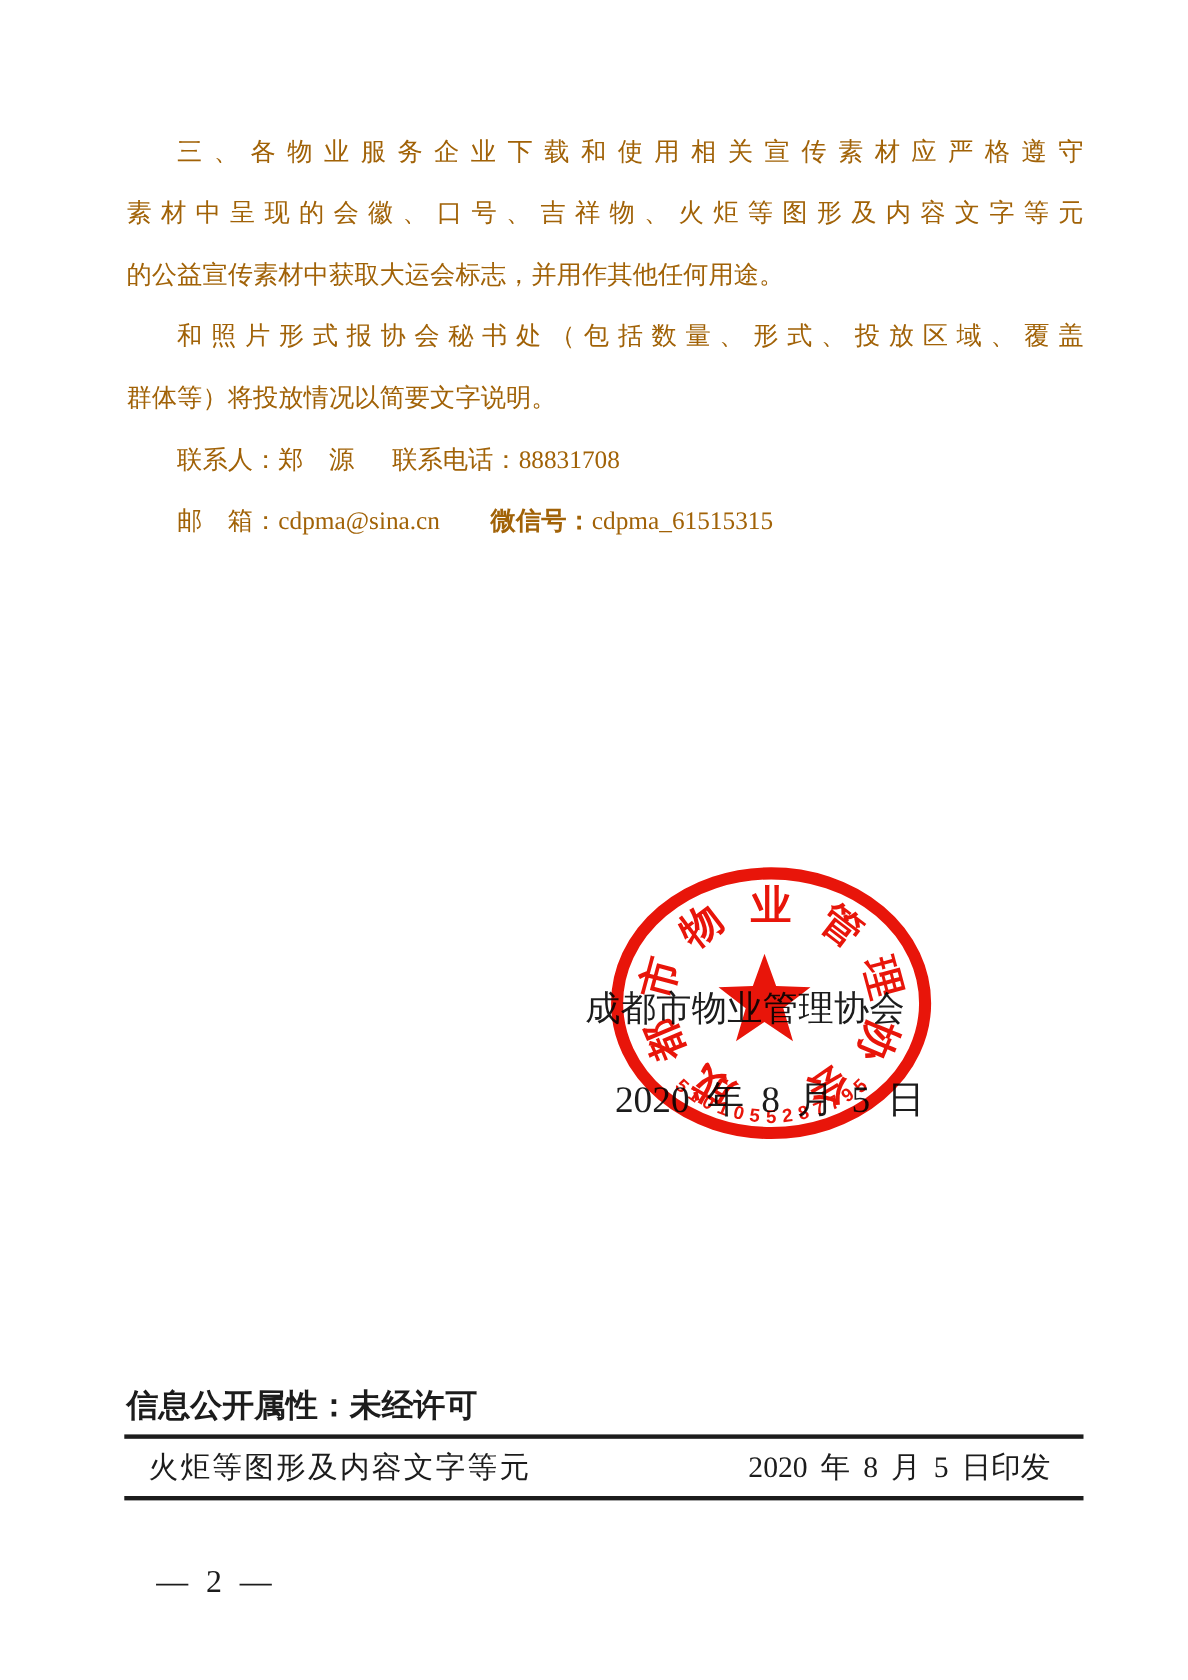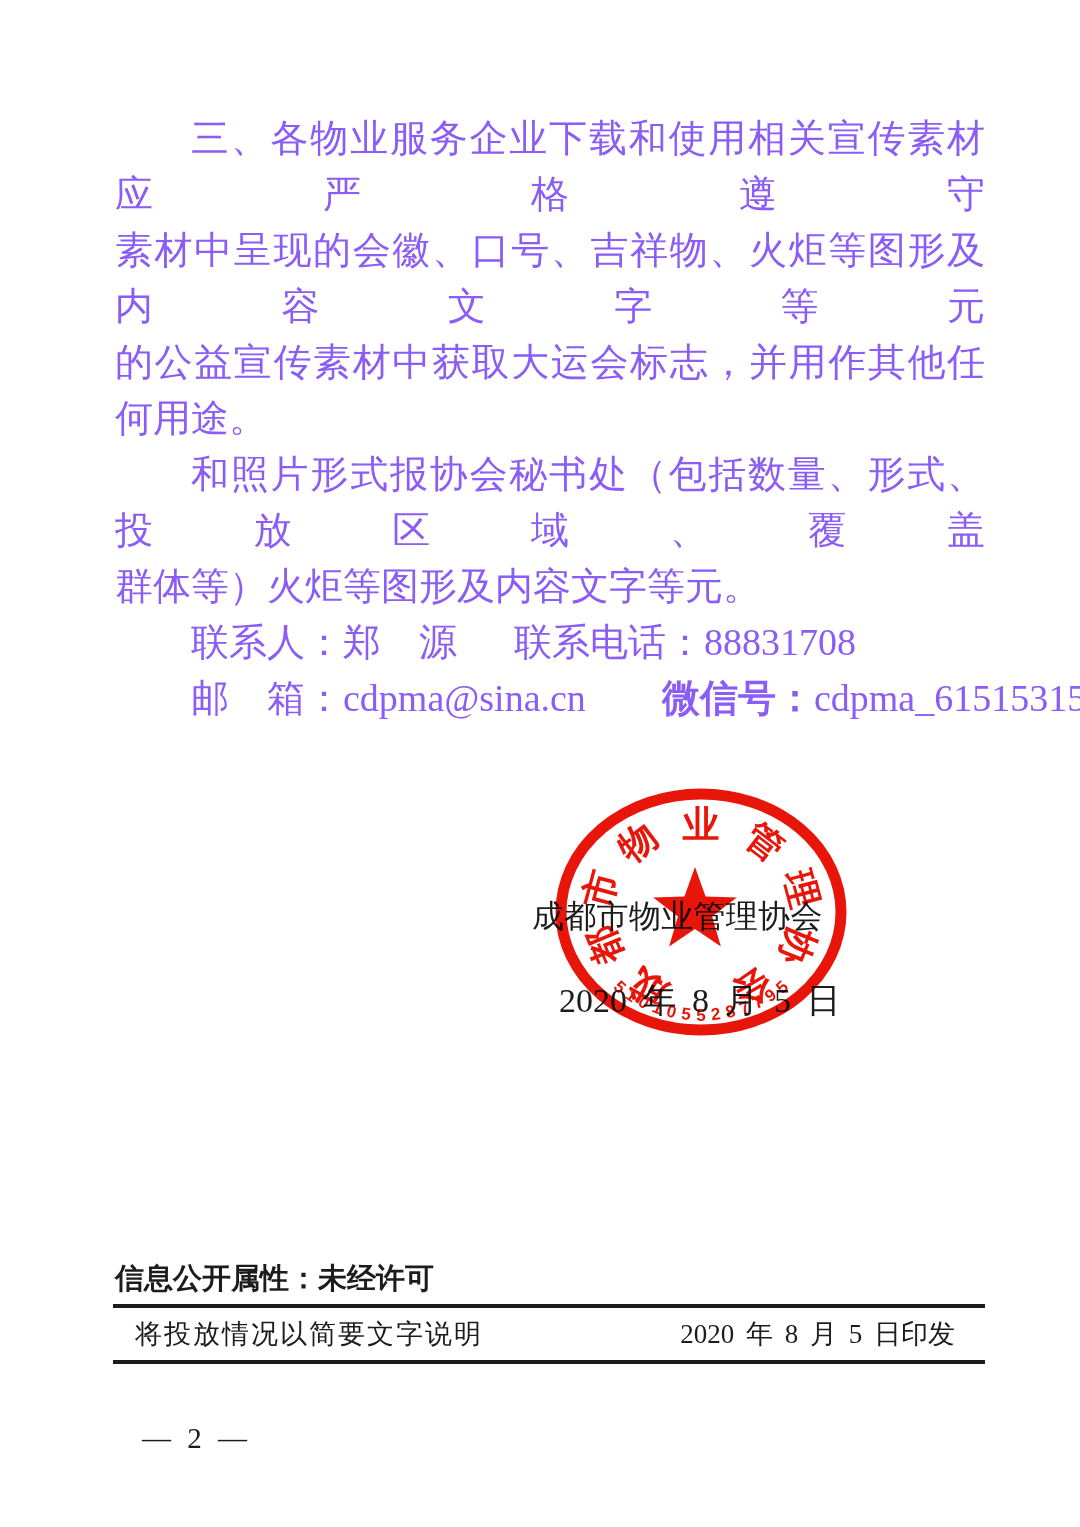--- a/index.html
+++ b/index.html
@@ -11,23 +11,23 @@
     overflow: hidden;
     font-family: "Liberation Serif", "DejaVu Serif", serif;
     color: #1c1c1c;
   }
 
   
   .body-text {
     position: absolute;
     left: 115px; top: 110px;
     width: 870px;
-    font-size: 38px;
+    font-size: 23px;
     line-height: 56px;
-    color: #8b5cf6;
+    color: #a16207;
   }
   .para { margin: 0; }
   .line { text-align: justify; text-align-last: justify; }
   .line-last { text-align-last: left; }
   .para .line:first-child { text-indent: 2em; }
 
   .contact-line {
     height: 56px; line-height: 56px;
     padding-left: 2em;
     white-space: nowrap;
@@ -105,21 +105,21 @@
 <div class="page">
 
   <main class="body-text">
     <div class="para">
         <div class="line">三、各物业服务企业下载和使用相关宣传素材应严格遵守</div>
         <div class="line">素材中呈现的会徽、口号、吉祥物、火炬等图形及内容文字等元</div>
         <div class="line line-last">的公益宣传素材中获取大运会标志，并用作其他任何用途。</div>
       </div>
     <div class="para">
         <div class="line">和照片形式报协会秘书处（包括数量、形式、投放区域、覆盖</div>
-        <div class="line line-last">群体等）火炬等图形及内容文字等元。</div>
+        <div class="line line-last">群体等）将投放情况以简要文字说明。</div>
       </div>
 
     <div class="contact-line">
       <span>联系人：</span><span>郑　源</span><span class="gap-15">联系电话：</span><span>88831708</span>
     </div>
     <div class="contact-line">
       <span>邮　箱：</span><span>cdpma@sina.cn</span><span class="gap-20">微信号：</span><span>cdpma_61515315</span>
     </div>
   </main>
 
@@ -158,21 +158,21 @@
     <div class="signature-date">2020 年 8 月 5 日</div>
   </div>
 
   <div class="footer-disclosure">
     <span>信息公开属性：</span><span>未经许可</span>
   </div>
 
   <div class="footer-rule footer-rule-top"></div>
 
   <div class="footer-issuer-row">
-    <span class="footer-issuer">将投放情况以简要文字说明</span>
+    <span class="footer-issuer">火炬等图形及内容文字等元</span>
     <span class="footer-print-date">2020 年 8 月 5 日印发</span>
   </div>
 
   <div class="footer-rule footer-rule-bottom"></div>
 
   <div class="page-number">— 2 —</div>
 
 </div>
 
 </body></html>

